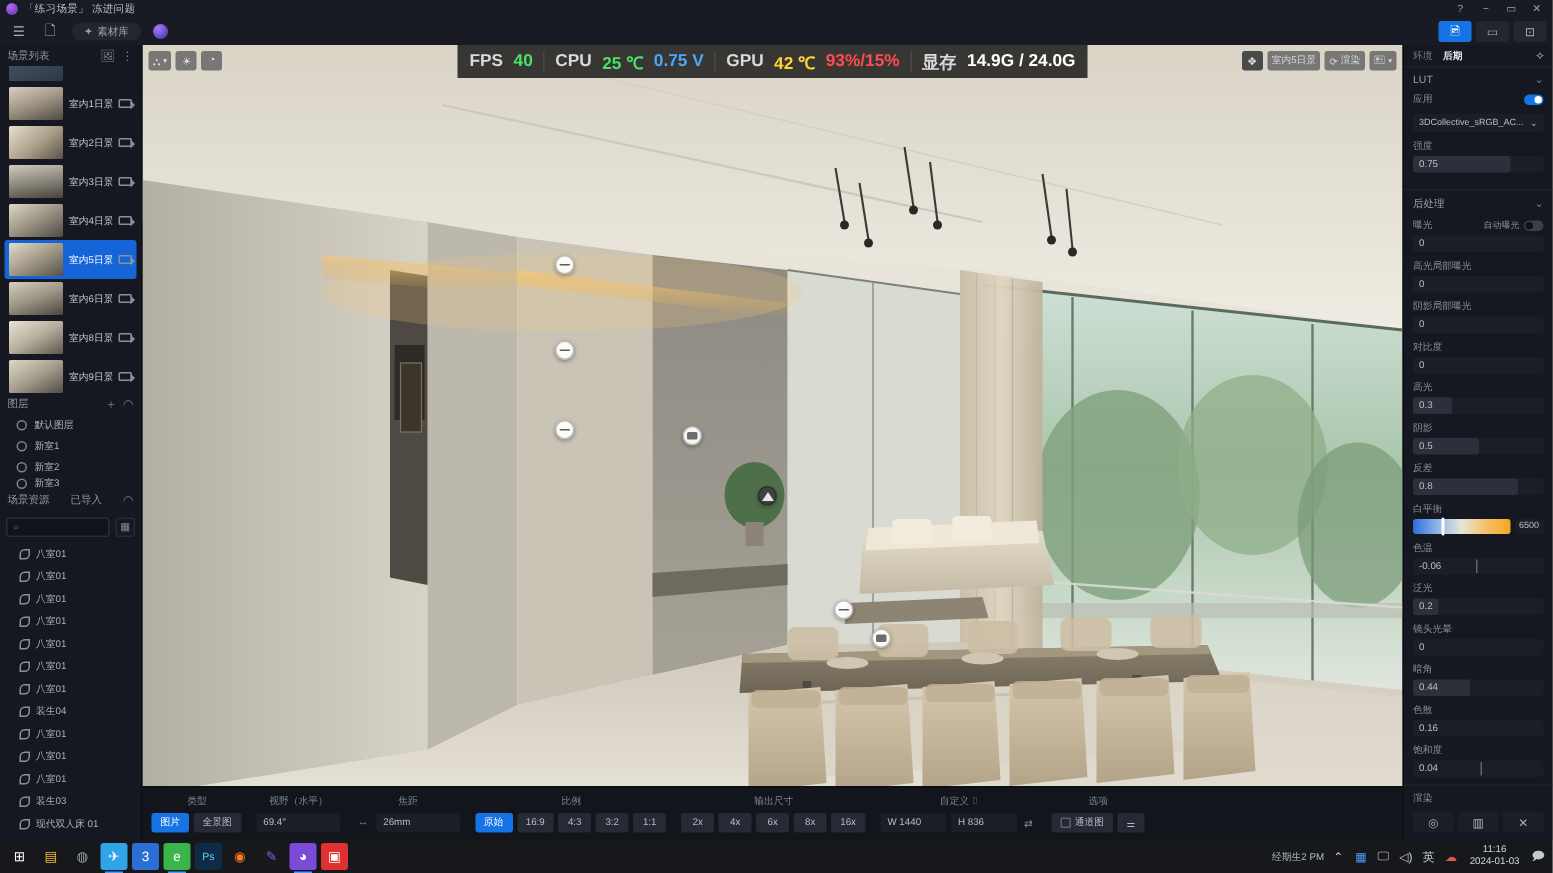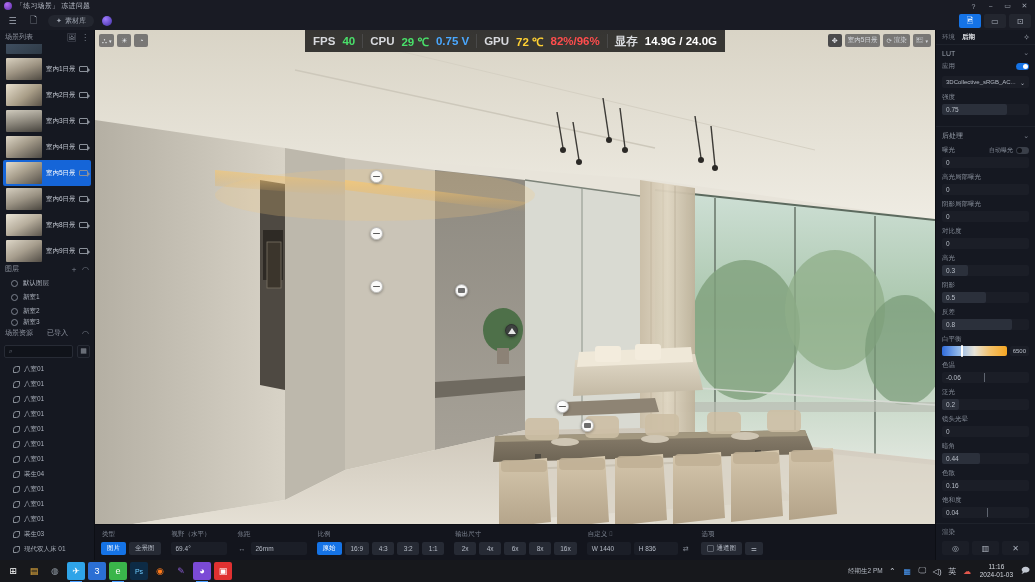--- a/index.html
+++ b/index.html
@@ -71,21 +71,21 @@
   .sinput { flex: 1; height: 13px; background: #10131a; border: 1px solid #272b35; border-radius: 2px;
     display: flex; align-items: center; padding: 0 4px; color: #6e747f; font-size: 6.5px; }
   .gridic { width: 13px; height: 13px; border: 1px solid #272b35; border-radius: 2px;
     display:flex; align-items:center; justify-content:center; color:#8a9099; font-size:7px; }
 
   .objlist { flex: 1; overflow: hidden; padding: 0 3px; }
   .obj-row { height: 15px; display: flex; align-items: center; gap: 4px; padding-left: 10px; font-size: 6.5px; color: #a9afba; }
   .obj-ic { width: 7px; height: 7px; border: 1px solid #8a9099; border-radius: 50% 0 50% 0; flex: none; }
 
   
-  .center { flex: 1; position: relative; min-width: 0; display: flex; flex-direction: column; }
+  .center { flex: 1; position: relative; min-width: 0; display: flex; flex-direction: column; text-align: center; }
   .viewport { flex: 1; position: relative; overflow: hidden; background: #1a1c24; }
   .render { position: absolute; inset: 0; }
 
   .vp-toolbar { position: absolute; left: 4px; top: 4px; display: flex; gap: 3px; z-index: 5; }
   .vp-btn { height: 13px; min-width: 14px; padding: 0 3px; border-radius: 2px;
     background: rgba(40,42,50,.55); display: flex; align-items: center; justify-content: center;
     color: #e6e8ec; font-size: 7px; gap: 2px; }
   .vp-right { position: absolute; right: 4px; top: 4px; display: flex; gap: 3px; z-index: 5; }
   .vp-btn.dark { background: rgba(25,27,33,.75); }
   .vp-btn.lbl { font-size: 6.5px; color: #d6d9de; }
@@ -540,26 +540,26 @@
             <span>渲染</span>
           </div>
           <div class="vp-btn lbl">🖭 <span style="font-size:5px">▾</span></div>
         </div>
 
         <div class="hud">
           <span class="k">FPS</span>
           <span style="color:#49e06a">40</span>
           <span class="sep"></span>
           <span class="k">CPU</span>
-          <span style="color:#49e06a">29 ℃</span>
+          <span style="color:#49e06a">25 ℃</span>
           <span style="color:#4aa8ff">0.75 V</span>
           <span class="sep"></span>
           <span class="k">GPU</span>
-          <span style="color:#ffd133">72 ℃</span>
-          <span style="color:#ff4d4d">82%/96%</span>
+          <span style="color:#ffd133">42 ℃</span>
+          <span style="color:#ff4d4d">93%/15%</span>
           <span class="sep"></span>
           <span class="k">显存</span>
           <span style="color:#ffffff">14.9G / 24.0G</span>
         </div>
 
         <div class="marker" style="left:275px; top:140px">
             <span class="bar"></span>
           </div>
         <div class="marker" style="left:275px; top:197px">
             <span class="bar"></span>

